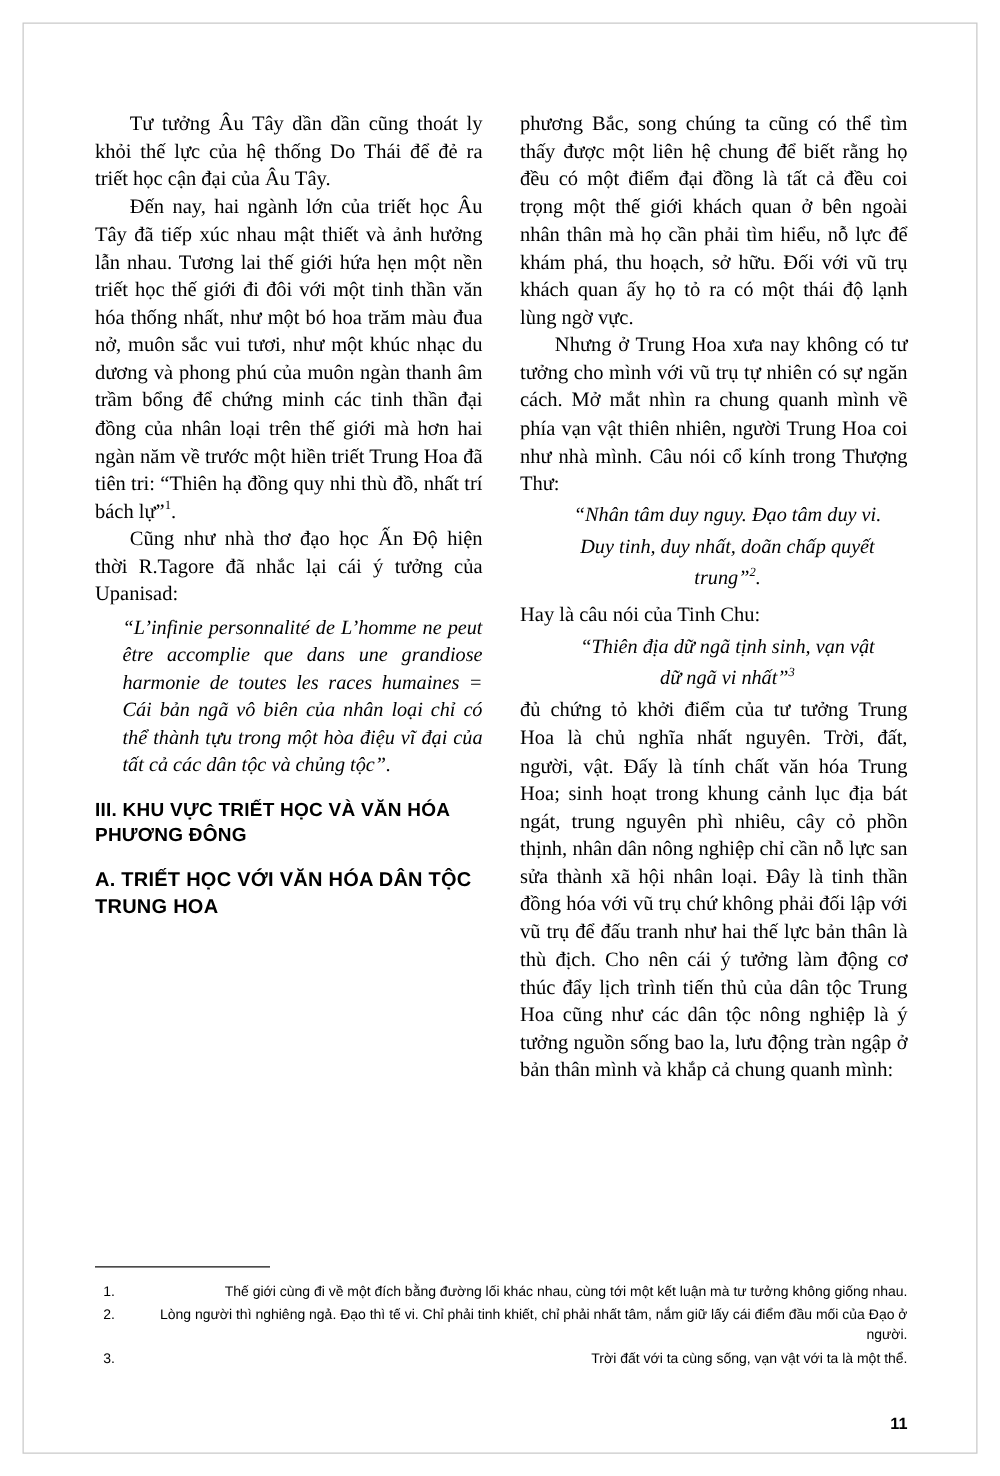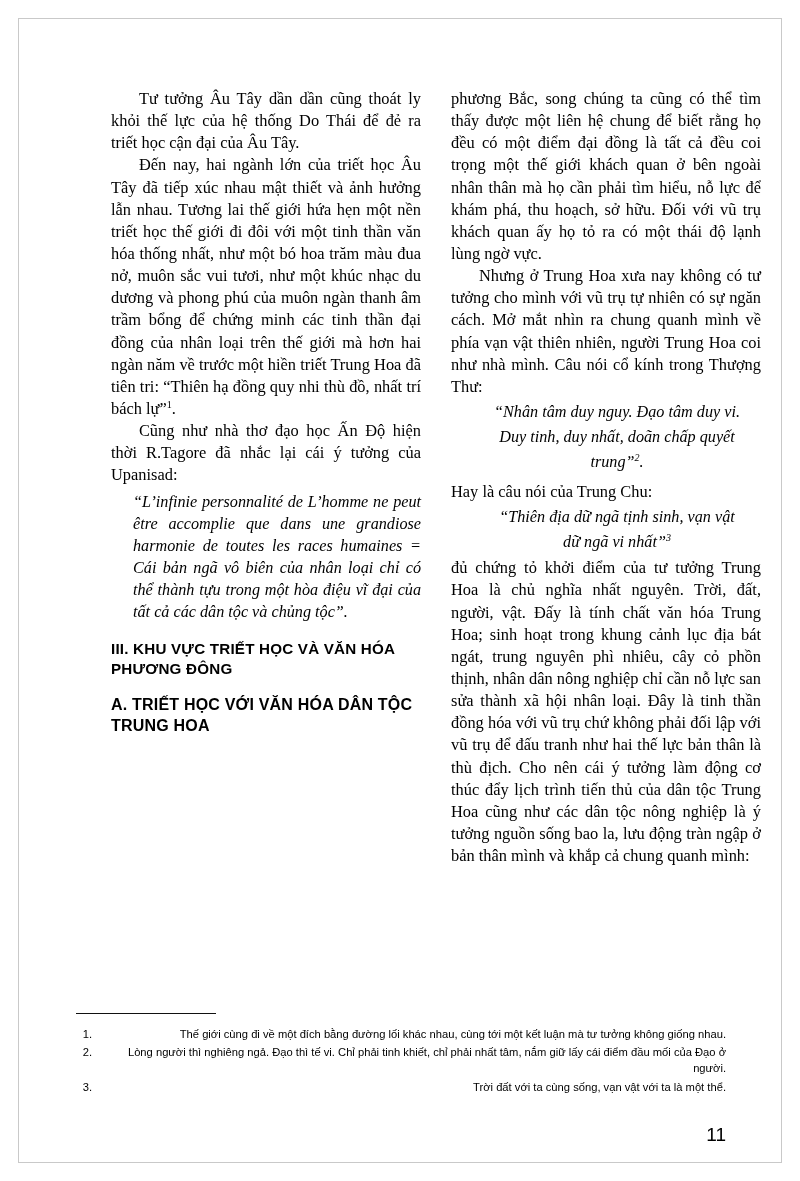--- a/index.html
+++ b/index.html
@@ -29,21 +29,20 @@
     height: 1145px;
     border: 1px solid #c9c9c9;
     box-sizing: border-box;
     pointer-events: none;
   }
   .content {
     position: absolute;
     left: 76px;
     top: 88px;
     width: 650px;
-    margin-left: 35px;
   }
   .columns {
     display: flex;
     flex-direction: row;
     gap: 30px;
     align-items: flex-start;
   }
   .col {
     width: 310px;
   }
@@ -129,22 +128,22 @@
   }
   .fn-text {
     flex: 1;
     text-align: right;
   }
   .page-number {
     position: absolute;
     right: 74px;
     bottom: 35px;
     font-family: "Liberation Sans", sans-serif;
-    font-size: 19px;
-    font-weight: normal;
+    font-size: 13px;
+    font-weight: bold;
   }
 </style>
 </head>
 <body>
 
 <div class="page">
   <div class="page-border"></div>
 
   <div class="content">
     <div class="columns">
@@ -157,21 +156,21 @@
         <h2 class="heading">III. KHU VỰC TRIẾT HỌC VÀ VĂN HÓA PHƯƠNG ĐÔNG</h2>
         <h3 class="subheading">A. TRIẾT HỌC VỚI VĂN HÓA DÂN TỘC TRUNG HOA</h3>
       </div>
 
       <div class="col">
         <p class="noindent">phương Bắc, song chúng ta cũng có thể tìm thấy được một liên hệ chung để biết rằng họ đều có một điểm đại đồng là tất cả đều coi trọng một thế giới khách quan ở bên ngoài nhân thân mà họ cần phải tìm hiểu, nỗ lực để khám phá, thu hoạch, sở hữu. Đối với vũ trụ khách quan ấy họ tỏ ra có một thái độ lạnh lùng ngờ vực.</p>
         <p>Nhưng ở Trung Hoa xưa nay không có tư tưởng cho mình với vũ trụ tự nhiên có sự ngăn cách. Mở mắt nhìn ra chung quanh mình về phía vạn vật thiên nhiên, người Trung Hoa coi như nhà mình. Câu nói cổ kính trong Thượng Thư:</p>
         <p class="quote-plain">“Nhân tâm duy nguy. Đạo tâm duy vi.</p>
         <p class="quote-plain">Duy tinh, duy nhất, doãn chấp quyết</p>
         <p class="quote-plain"><span>trung”</span><sup>2</sup>.</p>
-        <p class="noindent" style="margin-top:8px;">Hay là câu nói của Trung Chu:</p>
+        <p class="noindent" style="margin-top:8px;">Hay là câu nói của Tinh Chu:</p>
         <p class="quote-plain">“Thiên địa dữ ngã tịnh sinh, vạn vật</p>
         <p class="quote-plain"><span>dữ ngã vi nhất”</span><sup>3</sup></p>
         <p class="noindent" style="margin-top:4px;">đủ chứng tỏ khởi điểm của tư tưởng Trung Hoa là chủ nghĩa nhất nguyên. Trời, đất, người, vật. Đấy là tính chất văn hóa Trung Hoa; sinh hoạt trong khung cảnh lục địa bát ngát, trung nguyên phì nhiêu, cây cỏ phồn thịnh, nhân dân nông nghiệp chỉ cần nỗ lực san sửa thành xã hội nhân loại. Đây là tinh thần đồng hóa với vũ trụ chứ không phải đối lập với vũ trụ để đấu tranh như hai thế lực bản thân là thù địch. Cho nên cái ý tưởng làm động cơ thúc đẩy lịch trình tiến thủ của dân tộc Trung Hoa cũng như các dân tộc nông nghiệp là ý tưởng nguồn sống bao la, lưu động tràn ngập ở bản thân mình và khắp cả chung quanh mình:</p>
       </div>
 
     </div>
   </div>
 
   <div class="footnote-rule"></div>
 

